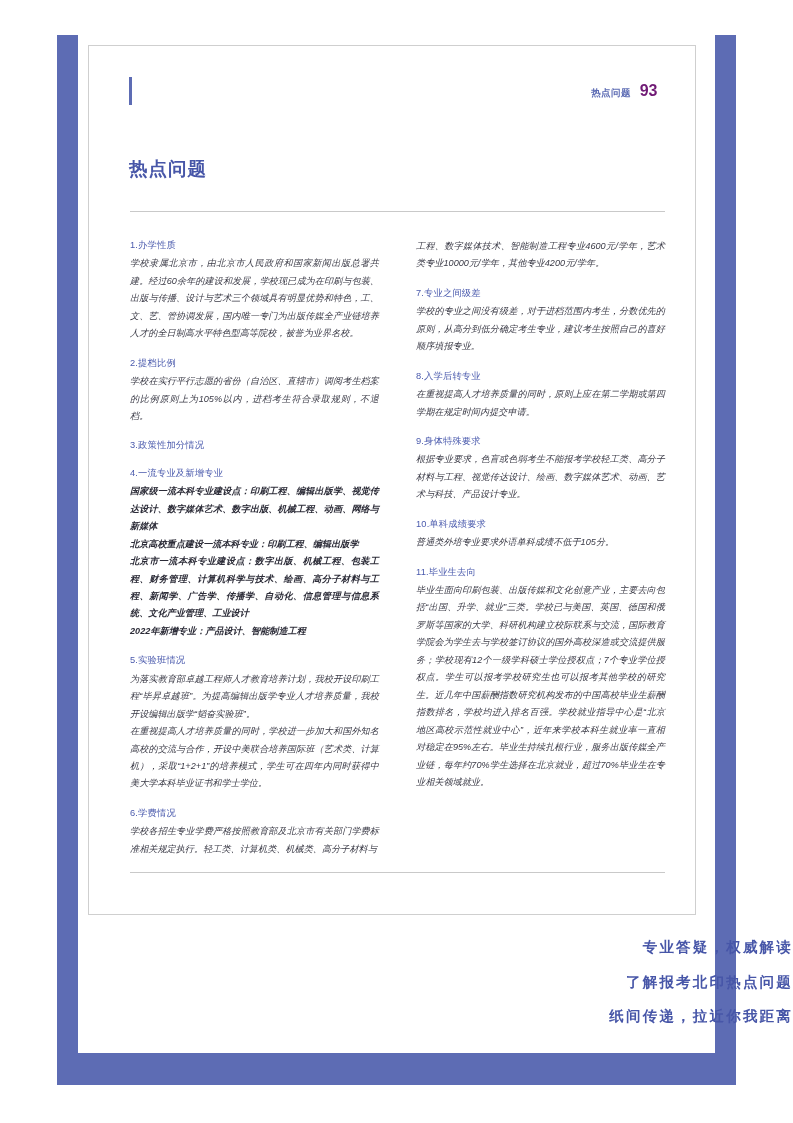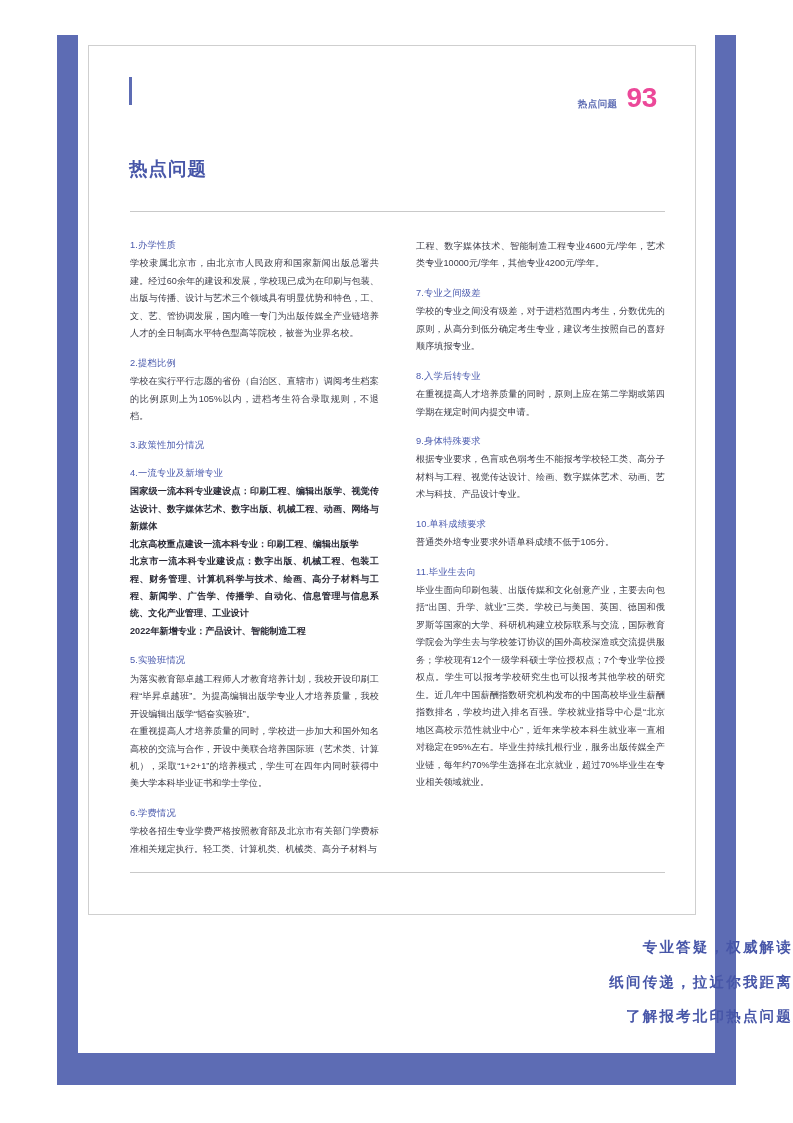--- a/index.html
+++ b/index.html
@@ -73,22 +73,22 @@
     align-items: baseline;
     gap: 9px;
   }
   .header-label {
     font-size: 9.5px;
     color: #5d6cb4;
     font-weight: bold;
     letter-spacing: 0.4px;
   }
   .header-pageno {
-    font-size: 28px;
-    color: #ec4899;
+    font-size: 16px;
+    color: #701a75;
     font-weight: bold;
     letter-spacing: -0.3px;
   }
 
   
   .section-title {
     position: absolute;
     left: 40px;
     top: 110px;
     font-size: 18.5px;
@@ -140,21 +140,21 @@
     letter-spacing: 0.15px;
   }
   .q-body {
     font-size: 9.1px;
     color: #3a3a46;
     line-height: 1.92;
     text-align: justify;
     text-justify: inter-ideograph;
     letter-spacing: 0.05px;
   }
-  .q-body p { margin: 0; }
+  .q-body p { margin: 0; font-style: italic; }
   .q-body p.strongline {
     font-weight: bold;
     color: #2c2c38;
   }
 
   
   .footer {
     position: absolute;
     left: 0;
     top: 940px;
@@ -269,15 +269,15 @@
           </div>
         </div>
       </div>
   </div>
 
   <div class="rule-bottom"></div>
 </div>
 
 <div class="footer">
   <div class="footer-line">专业答疑，权威解读</div>
+  <div class="footer-line">了解报考北印热点问题</div>
   <div class="footer-line">纸间传递，拉近你我距离</div>
-  <div class="footer-line">了解报考北印热点问题</div>
 </div>
 
 </body></html>

